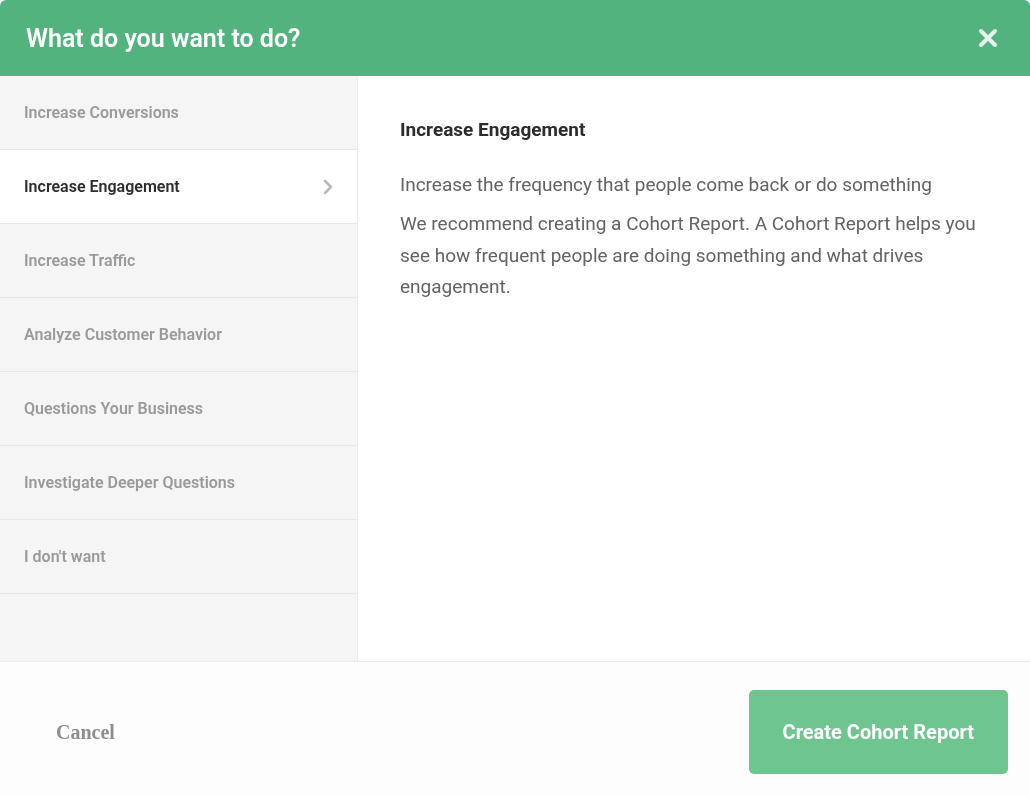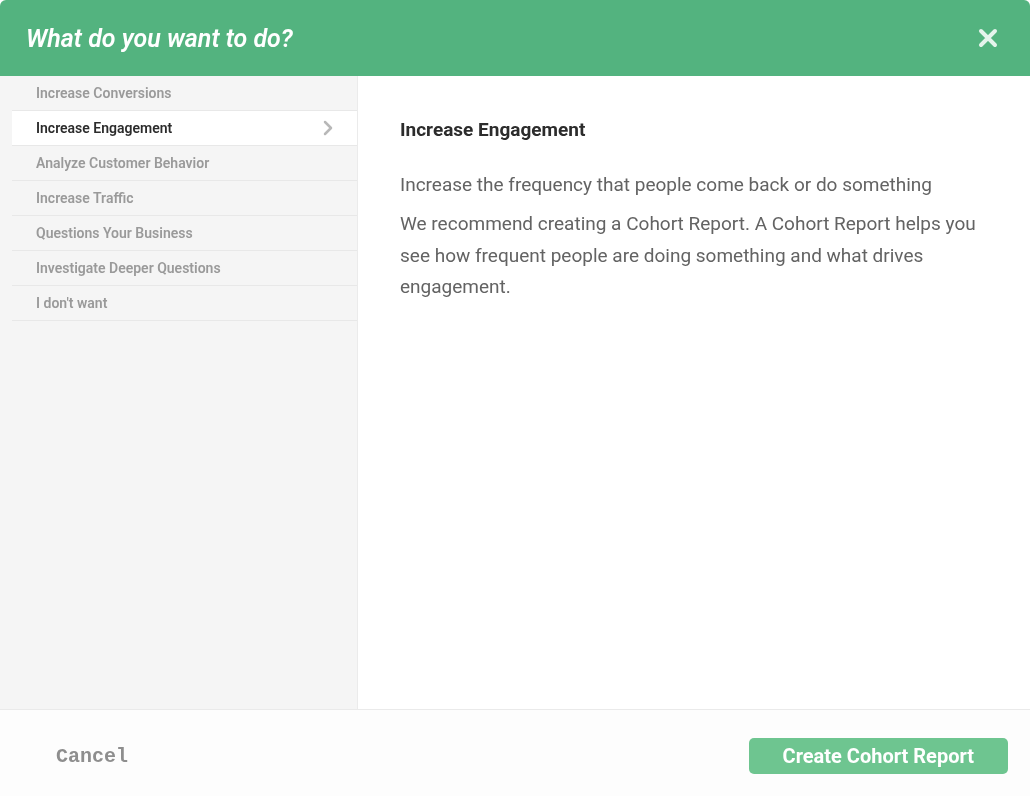--- a/index.html
+++ b/index.html
@@ -30,21 +30,20 @@
       display: flex;
       align-items: center;
       justify-content: space-between;
       height: 76px;
       border-radius: 6px 6px 0 0;
     }
 
     .modal-title {
       font-size: 25px;
       font-weight: 600;
-      font-style: italic;
     }
 
     .close-icon {
       cursor: pointer;
       color: rgba(255,255,255,0.85);
       font-size: 28px;
       font-weight: bold;
       padding: 0 6px;
     }
 
@@ -55,30 +54,29 @@
     }
 
     .sidebar {
       width: 358px;
       background: #f5f5f5;
       border-right: 1px solid #ebebeb;
       overflow-y: auto;
     }
 
     .sidebar-item {
-      padding: 9px 24px;
+      padding: 27px 24px;
       border-bottom: 1px solid #e8e8e8;
       cursor: pointer;
       color: #9a9a9a;
-      font-size: 14px;
+      font-size: 16px;
       font-weight: 600;
       display: flex;
       align-items: center;
       justify-content: space-between;
-      margin-left: 12px;
     }
 
     .sidebar-item.active {
       background: #ffffff;
       color: #2c2c2c;
     }
 
     .chevron-icon svg {
       width: 10px;
       height: 16px;
@@ -121,29 +119,29 @@
       background: #fdfdfd;
     }
 
     .cancel-button {
       background: none;
       border: none;
       color: #8e8e8e;
       font-size: 20px;
       font-weight: 700;
       cursor: pointer;
-      font-family: Liberation Mono, monospace;
+      font-family: Liberation Serif, serif;
     }
 
     .primary-button {
       background: #6ec590;
       color: #ffffff;
       border: none;
       border-radius: 5px;
-      padding: 6px 34px;
+      padding: 30px 34px;
       font-size: 20px;
       font-weight: 700;
       cursor: pointer;
       font-family: inherit;
     }
   </style>
 </head>
 <body>
 
 <div class="modal">
@@ -165,24 +163,24 @@
       </div>
       <div class="sidebar-item active">
         <span>Increase Engagement</span>
         <span class="chevron-icon">
           <svg viewBox="0 0 10 16" fill="none">
             <path d="M2 2 L8 8 L2 14" stroke="#b8b8b8" stroke-width="2.5" stroke-linecap="round" stroke-linejoin="round"></path>
           </svg>
         </span>
       </div>
       <div class="sidebar-item">
+        <span>Increase Traffic</span>
+      </div>
+      <div class="sidebar-item">
         <span>Analyze Customer Behavior</span>
-      </div>
-      <div class="sidebar-item">
-        <span>Increase Traffic</span>
       </div>
       <div class="sidebar-item">
         <span>Questions Your Business</span>
       </div>
       <div class="sidebar-item">
         <span>Investigate Deeper Questions</span>
       </div>
       <div class="sidebar-item">
         <span>I don't want</span>
       </div>

